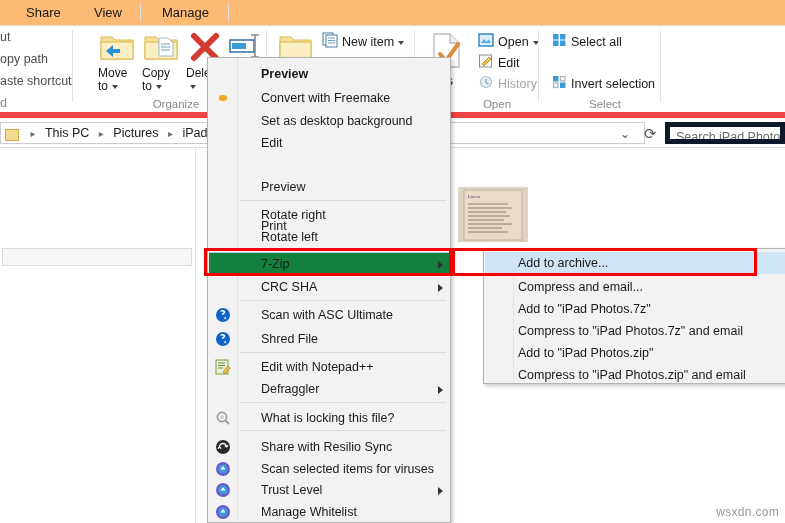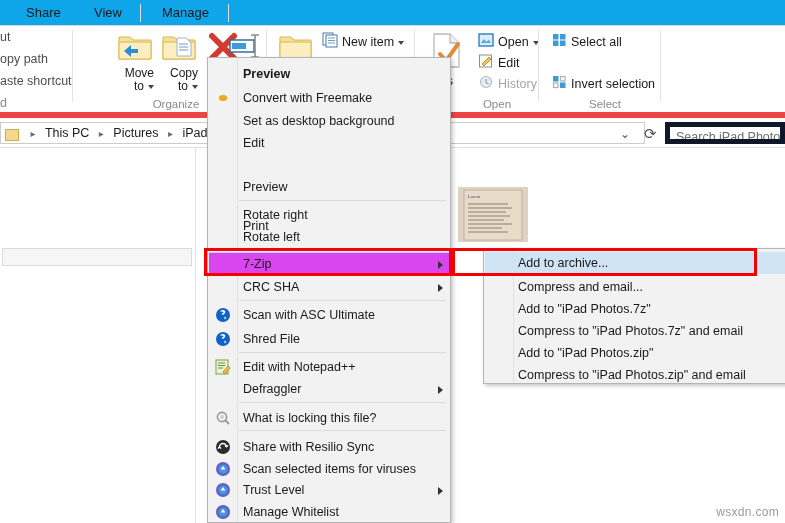--- a/index.html
+++ b/index.html
@@ -7,21 +7,21 @@
     width: 785px; height: 523px;
     font-family: "Liberation Sans", sans-serif;
     background: #ffffff;
     overflow: hidden;
   }
   #root { position: relative; width: 785px; height: 523px; background: #fff; }
 
   
   .tabstrip {
     position: absolute; left: 0; top: 0; width: 785px; height: 26px;
-    background: #0ea5e9; border-bottom: 1px solid #d9d9d9;
+    background: #fdba74; border-bottom: 1px solid #d9d9d9;
   }
   .tab {
     position: absolute; top: 0; height: 26px; line-height: 26px;
     font-size: 13px; color: #1a1a1a; padding: 0 12px; text-align: center;
   }
   .tab-sep {
     position: absolute; top: 4px; width: 1px; height: 18px; background: #dedede;
   }
 
   
@@ -31,21 +31,21 @@
   }
   .grp-sep { position: absolute; top: 4px; width: 1px; height: 72px; background: #e3e3e3; }
   .grp-label {
     position: absolute; font-size: 11.5px; color: #8a8a8a; text-align: center;
     bottom: 2px;
   }
   .clip-item {
     position: absolute; font-size: 12.5px; color: #4d4d4d; white-space: nowrap;
   }
   .bigbtn {
-    position: absolute; width: 56px; text-align: right;
+    position: absolute; width: 56px; text-align: left;
     font-size: 12px; color: #1a1a1a; line-height: 13px;
   }
   .bigbtn .glyph { display:block; height: 34px; margin-bottom: 2px; position: relative; }
   .smallbtn {
     position: absolute; font-size: 12.5px; color: #1a1a1a; white-space: nowrap;
     height: 20px; line-height: 20px;
   }
   .smallbtn.disabled { color: #a6a6a6; }
   .smallbtn .ic { display:inline-block; vertical-align: middle; margin-right: 4px; }
   .caret { display:inline-block; width:0;height:0;border-left:3.5px solid transparent;
@@ -99,24 +99,24 @@
     position:absolute; background:#f2f2f2; border:1px solid #b5b5b5;
     box-shadow: 2px 2px 4px rgba(0,0,0,0.22);
   }
   .ctx-main { left:207px; top:57px; width:244px; height:466px; }
   .ctx-gutter {
     position:absolute; left:0; top:0; width:30px; height:100%;
     background:#f2f2f2; border-right:1px solid #e2e2e2;
   }
   .mi {
     position:absolute; left:1px; width:242px; height:22px; line-height:22px;
-    font-size:12.5px; color:#1a1a1a; padding-left:34px; white-space:nowrap;
+    font-size:12.5px; color:#1a1a1a; padding-left:52px; white-space:nowrap;
   }
   .mi.bold { font-weight: bold; }
-  .mi.hl { background:#d946ef; border-top:1px solid #b6d4ec; border-bottom:1px solid #b6d4ec;}
+  .mi.hl { background:#15803d; border-top:1px solid #b6d4ec; border-bottom:1px solid #b6d4ec;}
   .mi .arrow {
     position:absolute; right:8px; top:8px; width:0;height:0;
     border-top:4px solid transparent;border-bottom:4px solid transparent;border-left:5px solid #333;
   }
   .mi .micon { position:absolute; left:6px; top:3px; width:16px; height:16px; }
   .msep { position:absolute; left:31px; width:207px; height:1px; background:#dcdcdc; }
 
   .ctx-sub { left:451px; top:248px; width:306px; height:136px;margin-left:32px; }
   .sm {
     position:absolute; left:1px; width:304px; height:22px; line-height:22px;

